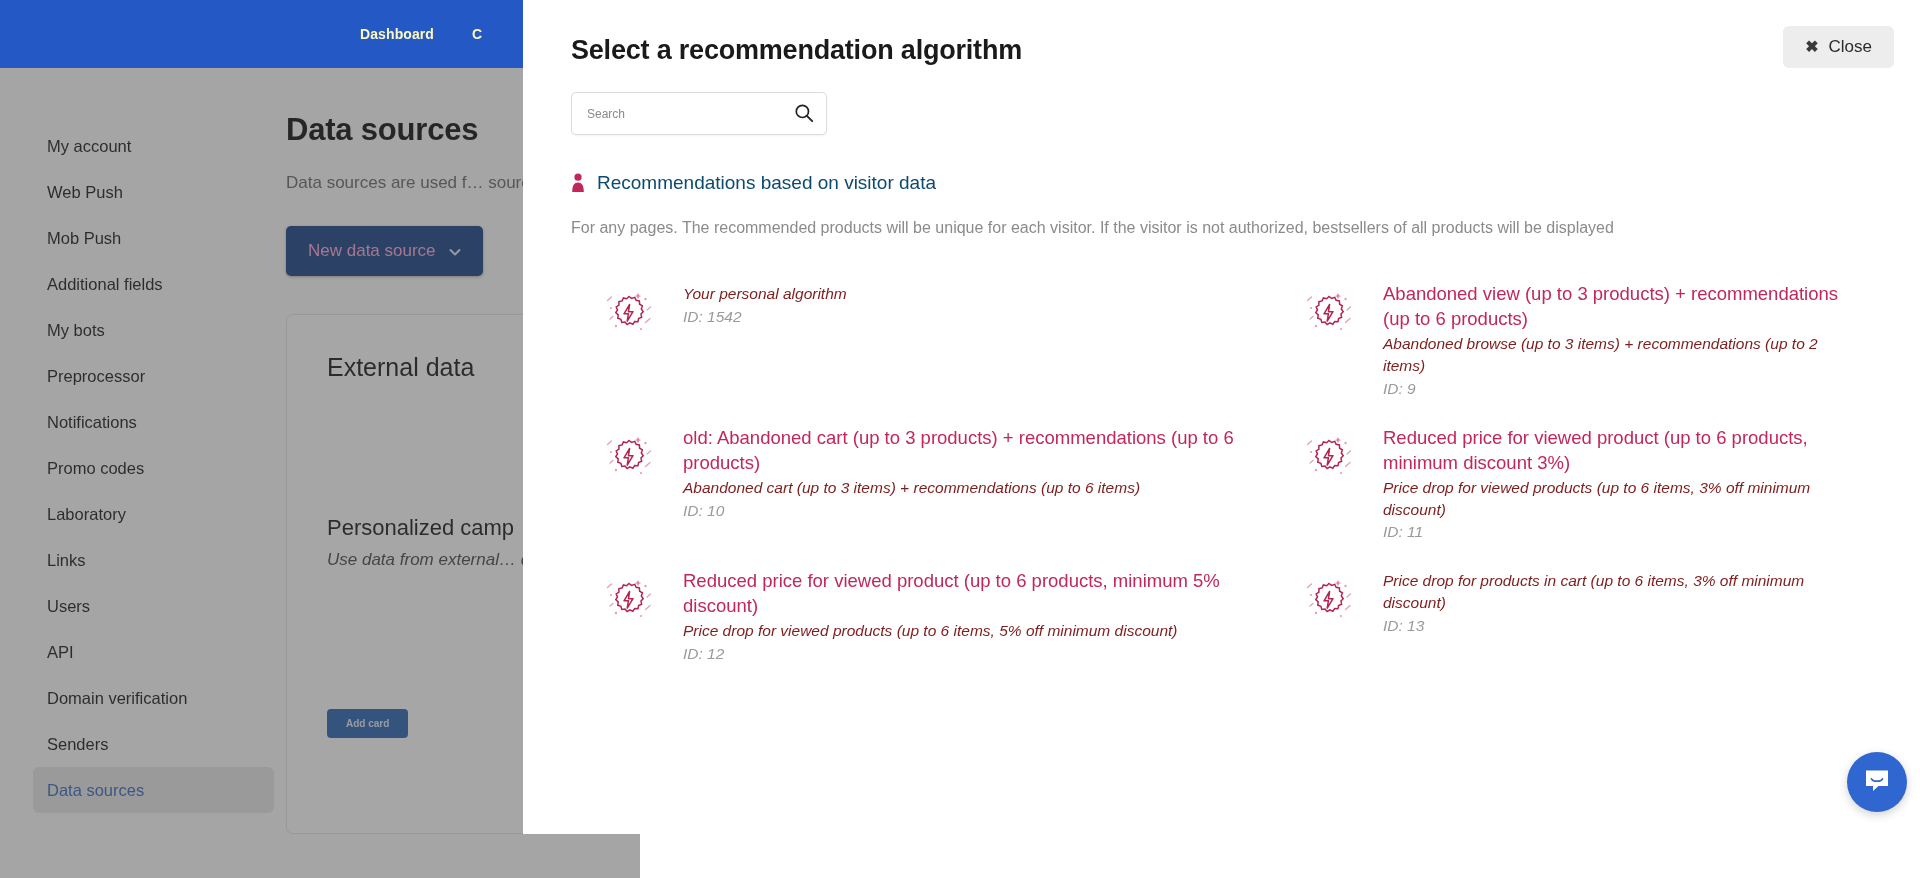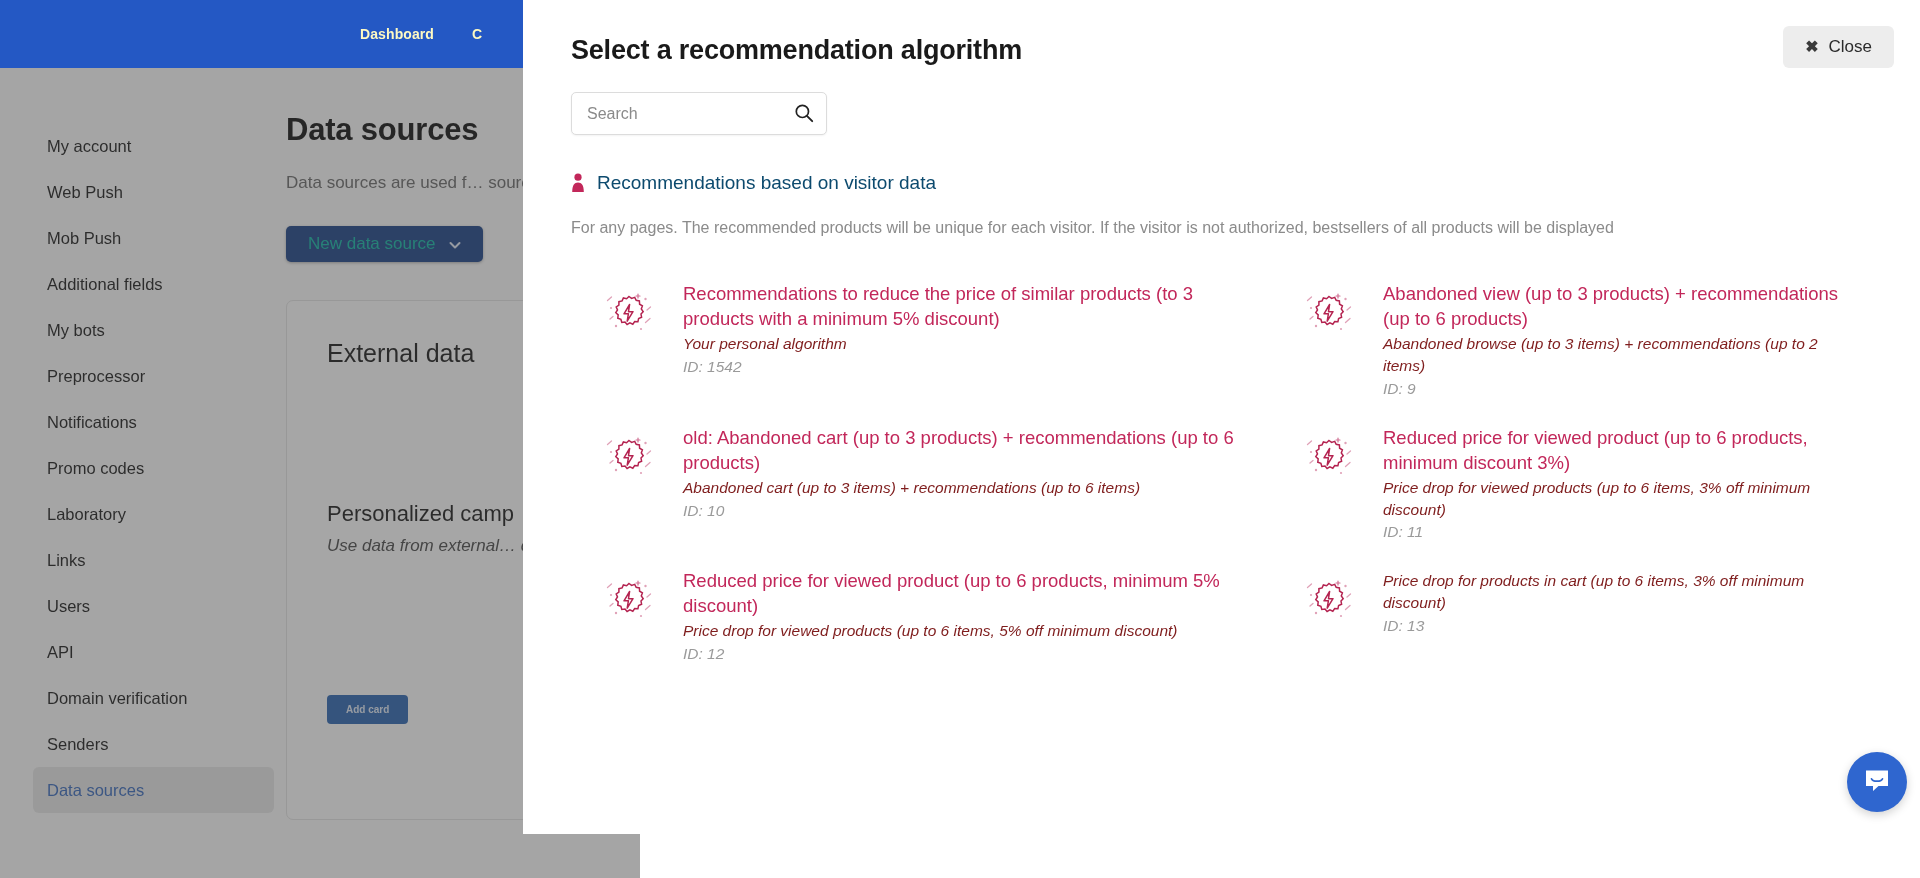--- a/index.html
+++ b/index.html
@@ -69,22 +69,22 @@
     margin: 0; font-size: 31px; font-weight: bold; color: #111;
     letter-spacing: -.2px;
   }
   .content .subtitle {
     margin-top: 22px; font-size: 17px; color: #6b6b6b;
     line-height: 1.55; max-width: 430px;
   }
   .btn-newsource {
     margin-top: 30px;
     display: inline-flex; align-items: center; gap: 13px;
-    background: #1d4487; color: #14b8a6;
-    font-size: 17px; padding: 8px 22px; border-radius: 5px;
+    background: #1d4487; color: #f9a8d4;
+    font-size: 17px; padding: 15px 22px; border-radius: 5px;
     box-shadow: 0 1px 3px rgba(0,0,0,.3);
     white-space: nowrap;
   }
   .chev-down {
     width: 12px; height: 12px; position: relative; top: -2px;
   }
   .panel-card {
     margin-top: 38px; width: 700px; min-height: 520px;
     background: #fdfdfd; border: 1px solid #e3e3e3; border-radius: 7px;
     padding: 38px 40px;
@@ -145,21 +145,21 @@
 
   .search-wrap {
     margin: 26px 48px 0 48px;
     position: relative; width: 256px;
   }
   .search-input {
     width: 256px; height: 43px;
     border: 1px solid #dcdcdc; border-radius: 5px;
     background: #fff;
     padding: 0 42px 0 15px;
-    font-size: 16px; color: #2b2b2b;
+    font-size: 12px; color: #2b2b2b;
     font-family: "Liberation Sans", sans-serif;
     box-shadow: 0 1px 2px rgba(0,0,0,.05);
     outline: none;
   }
   .search-input::placeholder { color: #8a8a8a; }
   .search-icon {
     position: absolute; right: 13px; top: 11px;
     width: 20px; height: 20px; pointer-events: none;
   }
 
@@ -346,21 +346,20 @@
               <circle cx="15" cy="40" r="1.2"></circle>
               <circle cx="40" cy="43" r="1.1"></circle>
             </g>
             <g stroke="#cf6f92" stroke-width="1.2" stroke-linecap="round">
               <line x1="37" y1="8" x2="37" y2="12"></line>
               <line x1="35" y1="10" x2="39" y2="10"></line>
             </g>
           </svg>
         </div>
         <div class="algo-text">
-          <div class="algo-title">Recommendations to reduce the price of similar products (to 3 products with a minimum 5% discount)</div>
           <div class="algo-desc">Your personal algorithm</div>
           <div class="algo-id">ID: 1542</div>
         </div>
       </div>
 
       <div class="algo-item">
         <div class="algo-icon-holder">
           <svg width="56" height="56" viewBox="0 0 56 56">
             <g stroke="#b42350" fill="none" stroke-width="1.5">
               <path d="M28 10.5 l2.6 1.9 3.1-1 1.5 2.9 3.2.6.2 3.3 2.8 1.7-1.1 3.1 1.9 2.7-2.2 2.4.6 3.2-3 1.3-.7 3.2-3.2-.2-1.9 2.7-2.9-1.4-2.8 1.6-2.1-2.5-3.2.4-.9-3.1-3.1-1.1.4-3.3-2.4-2.2 1.7-2.8-1.3-3 2.7-1.9v-3.3l3.2-.8 1.3-3 3.2.8z"></path>

